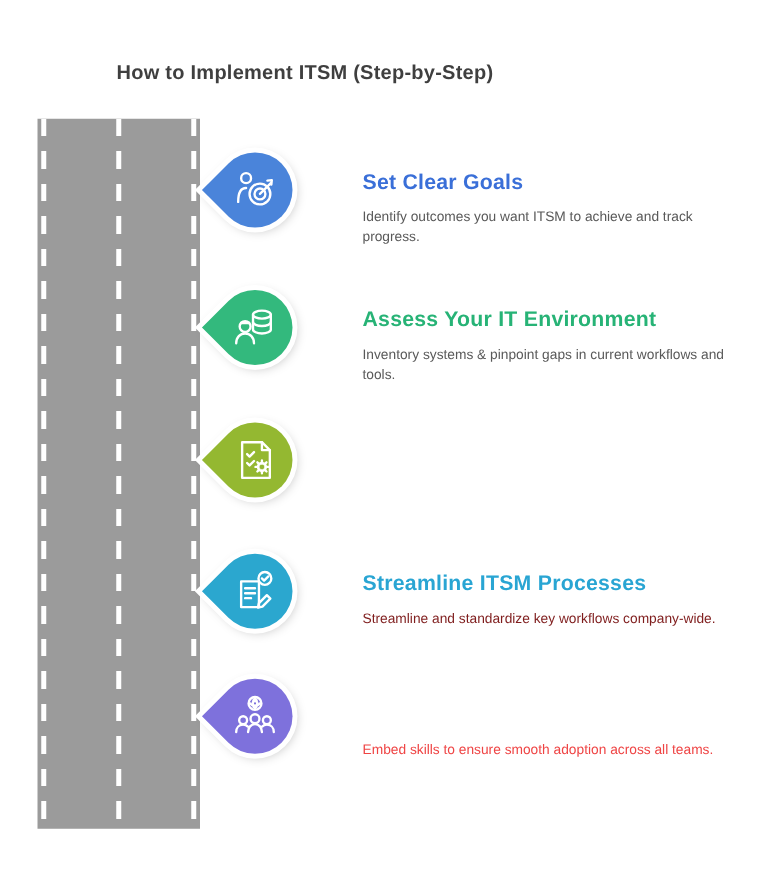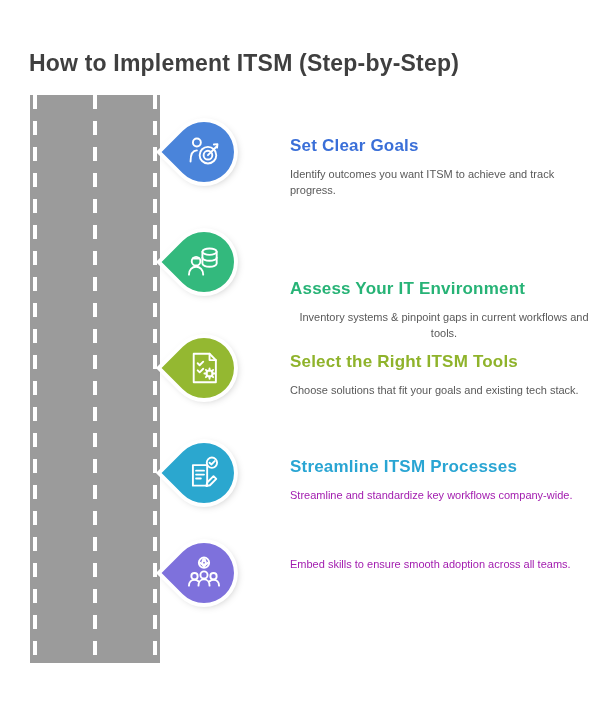--- a/index.html
+++ b/index.html
@@ -2,21 +2,21 @@
 <html><head>
 <meta charset="utf-8">
 <style>
   html,body{margin:0;padding:0;}
   body{
     width:612px;height:708px;position:relative;background:#ffffff;
     font-family:"Liberation Sans", sans-serif;overflow:hidden;
   }
   .page-title{
     position:absolute;top:50px;left:0;width:488px;text-align:center;
-    font-size:23px;font-weight:700;letter-spacing:.2px;
+    font-size:16px;font-weight:700;letter-spacing:.2px;
   }
   
   .road{
     position:absolute;left:30px;top:95px;width:130px;height:568px;
   }
   .lane{
     position:absolute;top:0;bottom:0;width:4px;
     background:repeating-linear-gradient(180deg,#ffffff 0 14px,transparent 14px 26px);
   }
   .lane.left{left:3px;}
@@ -85,74 +85,70 @@
         <ellipse cx="31" cy="11" rx="9" ry="4"></ellipse>
         <path d="M22 11v15c0 2.2 4 4 9 4s9-1.8 9-4V11"></path>
         <path d="M22 18.5c0 2.2 4 4 9 4s9-1.8 9-4"></path>
         <circle cx="14" cy="23" r="5.5"></circle>
         <path d="M10 19.5h8"></path>
         <path d="M5 40c0-6 4-10 9-10s9 4 9 10"></path>
       </svg>
     </div>
   </div>
   <div class="step-text">
-    <p class="step-title" style="color: rgb(39, 179, 118); margin-top: 33px;">Assess Your IT Environment</p>
-    <p class="step-desc" style="color: rgb(89, 89, 89); text-align: center;">Inventory systems &amp; pinpoint gaps in current workflows and tools.</p>
+    <p class="step-title" style="color: rgb(39, 179, 118);">Assess Your IT Environment</p>
+    <p class="step-desc" style="color: rgb(89, 89, 89);">Inventory systems &amp; pinpoint gaps in current workflows and tools.</p>
   </div>
 </div>
 
 <div class="step" style="top:334px">
   <div class="drop" style="background-color: rgb(148, 184, 49);">
     <div class="drop-inner">
       <svg viewBox="0 0 48 48">
         <path d="M11 6h20l8 8v28H11z"></path>
         <path d="M31 6v8h8"></path>
         <path d="M16 18l2.5 2.5L23 16"></path>
         <path d="M16 27l2.5 2.5L23 25"></path>
         <circle cx="31" cy="31" r="4"></circle>
         <path d="M31 24.5v3M31 34.5v3M37.5 31h-3M27.5 31h-3M35.6 26.4l-2.1 2.1M28.5 33.5l-2.1 2.1M35.6 35.6l-2.1-2.1M28.5 28.5l-2.1-2.1"></path>
       </svg>
     </div>
-  </div>
-  <div class="step-text">
-    <p class="step-title" style="color: rgb(143, 179, 43);">Select the Right ITSM Tools</p>
-    <p class="step-desc" style="color: rgb(89, 89, 89);">Choose solutions that fit your goals and existing tech stack.</p>
   </div>
 </div>
 
 <div class="step" style="top:439px">
   <div class="drop" style="background-color: rgb(43, 167, 207);">
     <div class="drop-inner">
       <svg viewBox="0 0 48 48">
         <path d="M10 14h18v26H10z"></path>
         <path d="M14 21h10M14 26h10M14 31h6"></path>
         <circle cx="34" cy="11" r="6.5"></circle>
         <path d="M31 11l2.2 2.2L37.5 9"></path>
         <path d="M28 36l8-8 3.5 3.5-8 8-4.5 1z"></path>
       </svg>
     </div>
   </div>
   <div class="step-text">
     <p class="step-title" style="color: rgb(41, 165, 211);">Streamline ITSM Processes</p>
-    <p class="step-desc" style="color: #a21caf; text-align: center;">Streamline and standardize key workflows company-wide.</p>
+    <p class="step-desc" style="color: #7f1d1d; text-align: center;">Streamline and standardize key workflows company-wide.</p>
   </div>
 </div>
 
 <div class="step" style="top:539px">
   <div class="drop" style="background-color: rgb(126, 113, 220);">
     <div class="drop-inner">
       <svg viewBox="0 0 48 48">
         <circle cx="24" cy="11" r="6.5"></circle>
         <circle cx="24" cy="11" r="2.3"></circle>
         <path d="M24 6.2l1.6 1.6M24 6.2l-1.6 1.6M28.8 11l-1.6 1.6M19.2 11l1.6 1.6M24 15.8l1.6-1.6M24 15.8l-1.6-1.6"></path>
         <circle cx="12" cy="28" r="4"></circle>
         <circle cx="24" cy="26.5" r="4.5"></circle>
         <circle cx="36" cy="28" r="4"></circle>
         <path d="M5 40c0-4.5 3-7.5 7-7.5 2 0 3.6.7 4.8 1.9"></path>
         <path d="M17 40c0-4.8 3-8 7-8s7 3.2 7 8"></path>
         <path d="M43 40c0-4.5-3-7.5-7-7.5-2 0-3.6.7-4.8 1.9"></path>
       </svg>
     </div>
   </div>
   <div class="step-text">
-    <p class="step-desc" style="color: #a21caf;">Embed skills to ensure smooth adoption across all teams.</p>
+    <p class="step-desc" style="color: #ef4444; margin-top: 36px;">Embed skills to ensure smooth adoption across all teams.</p>
   </div>
 </div>
 
 </body></html>

